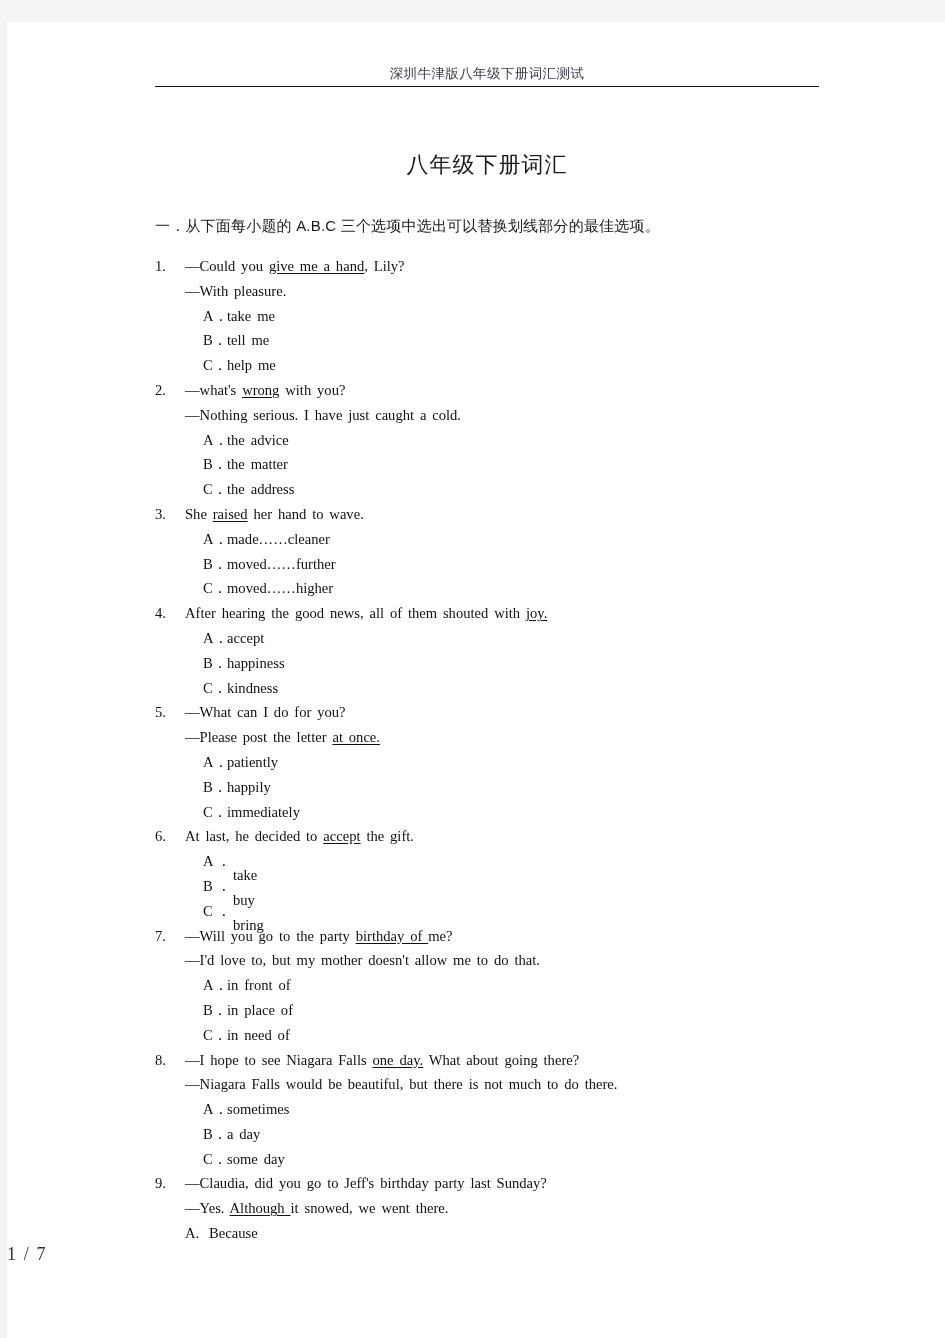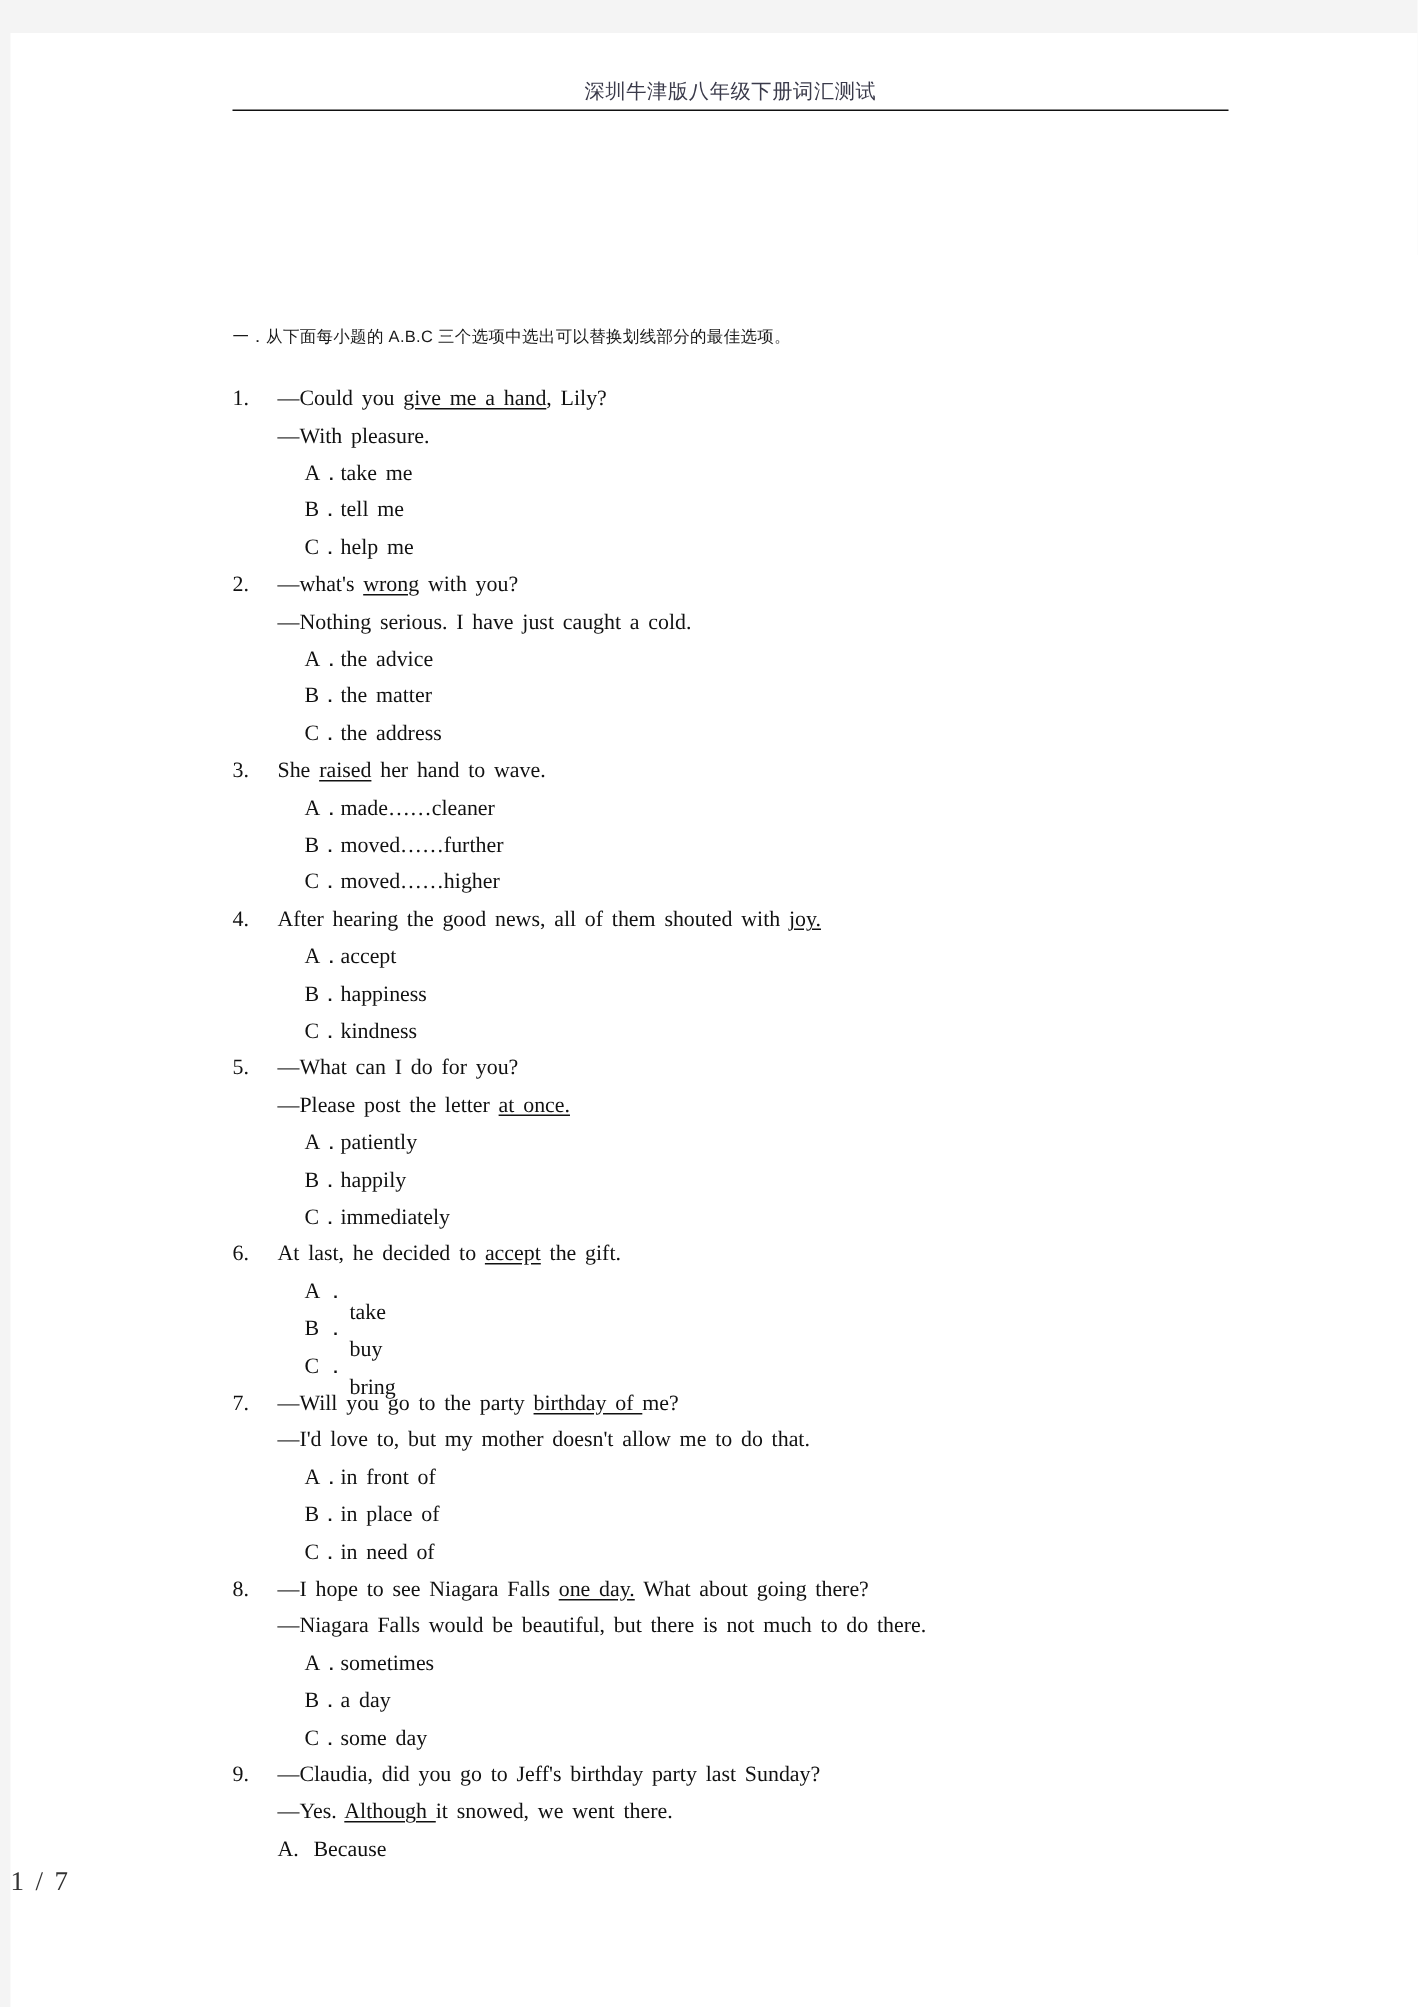--- a/index.html
+++ b/index.html
@@ -29,20 +29,21 @@
     width: 664px;
   }
   .page-header-title {
     text-align: center;
     font-family: "Liberation Sans", "DejaVu Sans", sans-serif;
     font-size: 13.5px;
     color: #3a3a4a;
     letter-spacing: 0.4px;
     line-height: 18px;
     padding-bottom: 3px;
+    margin-top: 13px;
   }
   .page-header-rule {
     border-bottom: 1.6px solid #111;
     width: 100%;
   }
   .doc-title {
     position: absolute;
     left: 148px;
     top: 128px;
     width: 664px;
@@ -51,21 +52,21 @@
     font-size: 22px;
     color: #1a1a1a;
     letter-spacing: 1px;
   }
   .instruction {
     position: absolute;
     left: 148px;
     top: 195px;
     width: 700px;
     font-family: "Liberation Sans", "DejaVu Sans", sans-serif;
-    font-size: 11px;
+    font-size: 15px;
     color: #1a1a1a;
     letter-spacing: 0.2px;
   }
   .questions {
     position: absolute;
     left: 148px;
     top: 232px;
     width: 740px;
   }
   .question {
@@ -142,20 +143,21 @@
 </head>
 <body>
 
 <div class="page">
 
   <div class="page-header">
     <div class="page-header-title">深圳牛津版八年级下册词汇测试</div>
     <div class="page-header-rule"></div>
   </div>
 
+  <div class="doc-title">八年级下册词汇</div>
 
   <div class="instruction">一．从下面每小题的 A.B.C 三个选项中选出可以替换划线部分的最佳选项。</div>
 
   <div class="questions" id="questions">
       <div class="question">
         <div class="q-line">
           <span class="q-num">1.</span>
           <span class="q-text">—Could you <u class="ul">give me a hand</u>, Lily?</span>
         </div>
         <div class="q-line">

